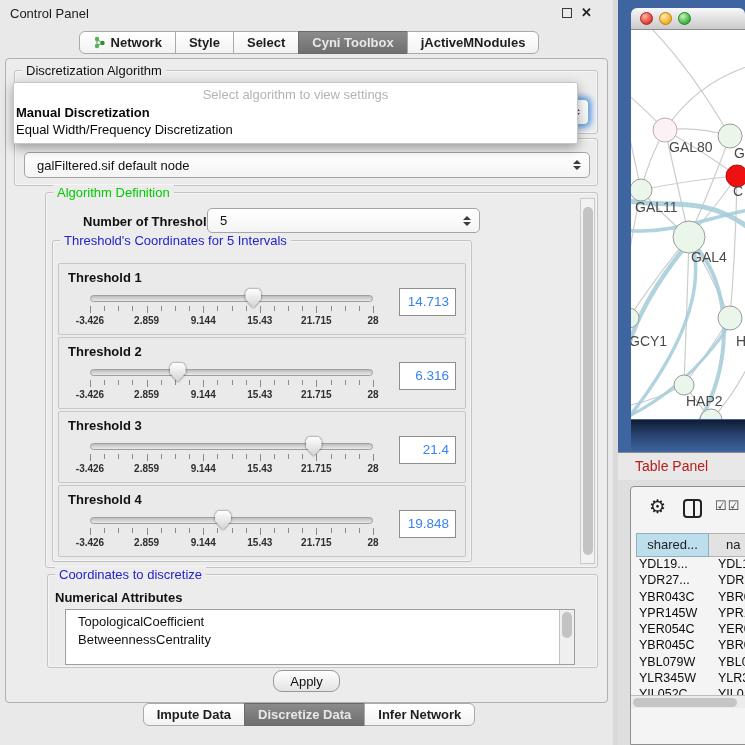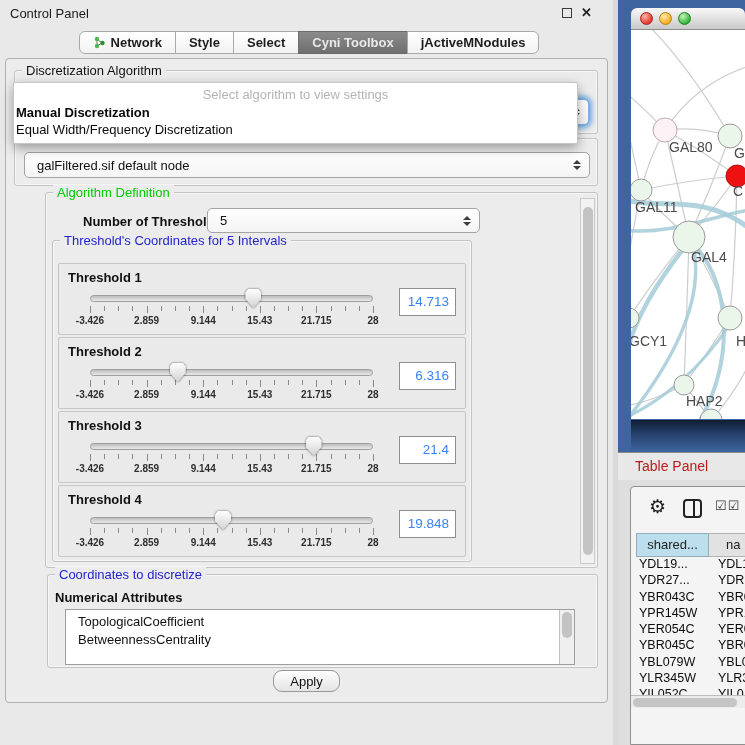--- a/index.html
+++ b/index.html
@@ -403,20 +403,31 @@
           <div class="item">TopologicalCoefficient</div>
           <div class="item">BetweennessCentrality</div>
         </div>
       <div class="lb-scroll">
           <div class="lb-thumb"></div>
         </div>
     </div>
 
     <button class="apply">Apply</button>
 
+    <div class="tabrow" id="bottom-tabs">
+      <div class="tab">
+          <span>Impute Data</span>
+        </div>
+      <div class="tab selected">
+          <span>Discretize Data</span>
+        </div>
+      <div class="tab">
+          <span>Infer Network</span>
+        </div>
+    </div>
 
     <div class="popup">
       <div class="popup-prompt">Select algorithm to view settings</div>
       <div class="popup-opt bold">Manual Discretization</div>
       <div class="popup-opt">Equal Width/Frequency Discretization</div>
     </div>
   </div>
 
   <div class="divider"></div>
 

